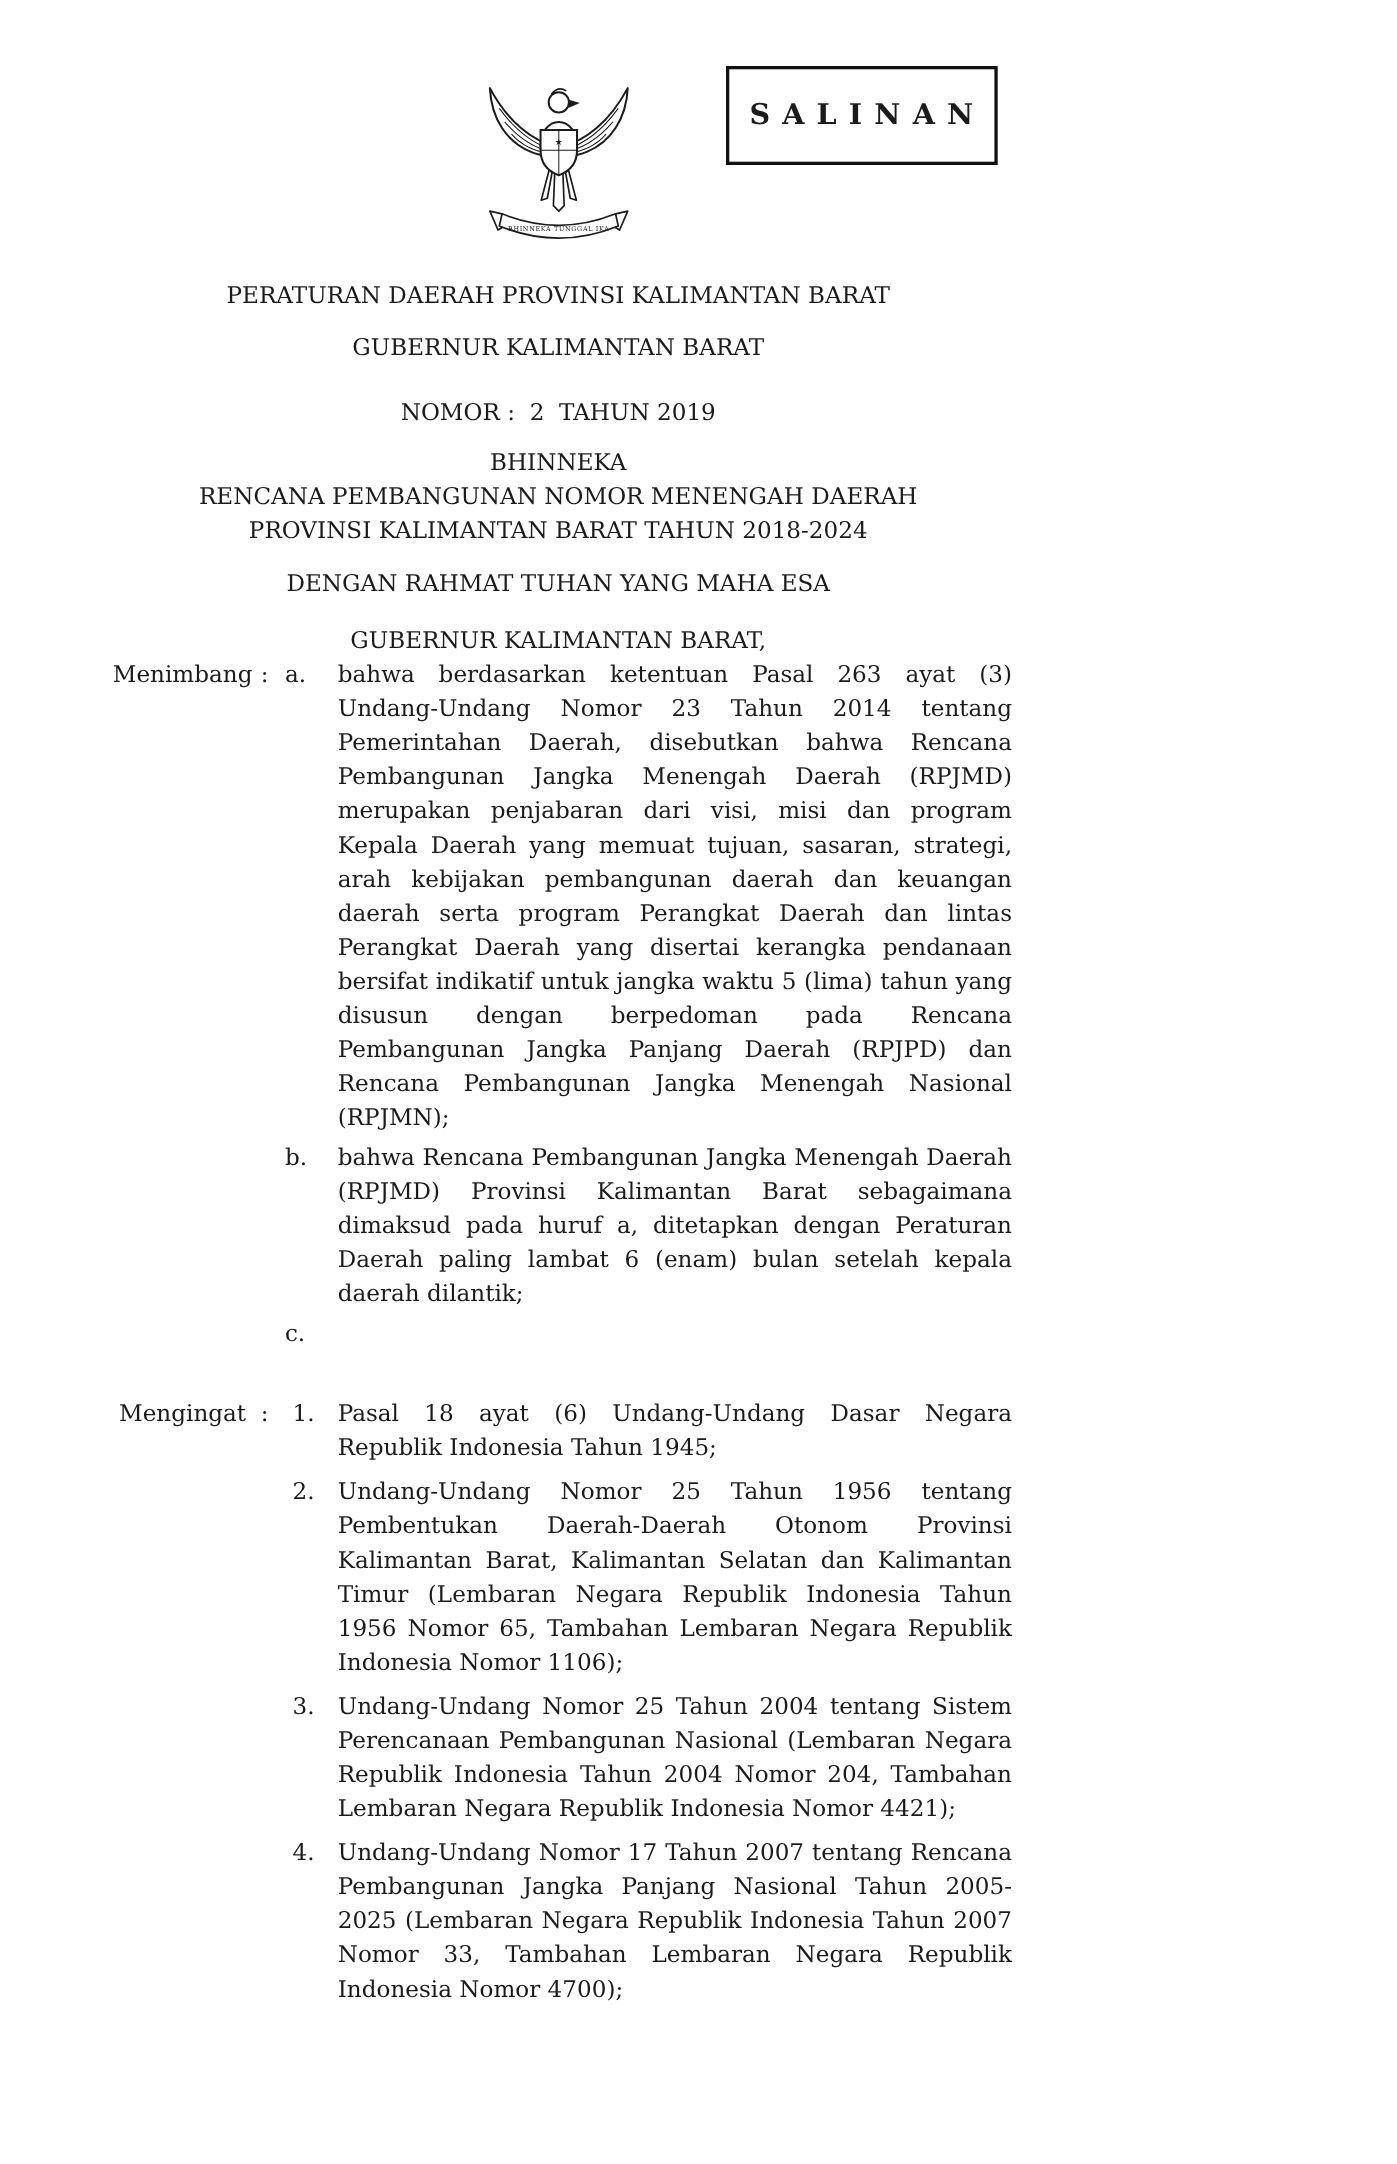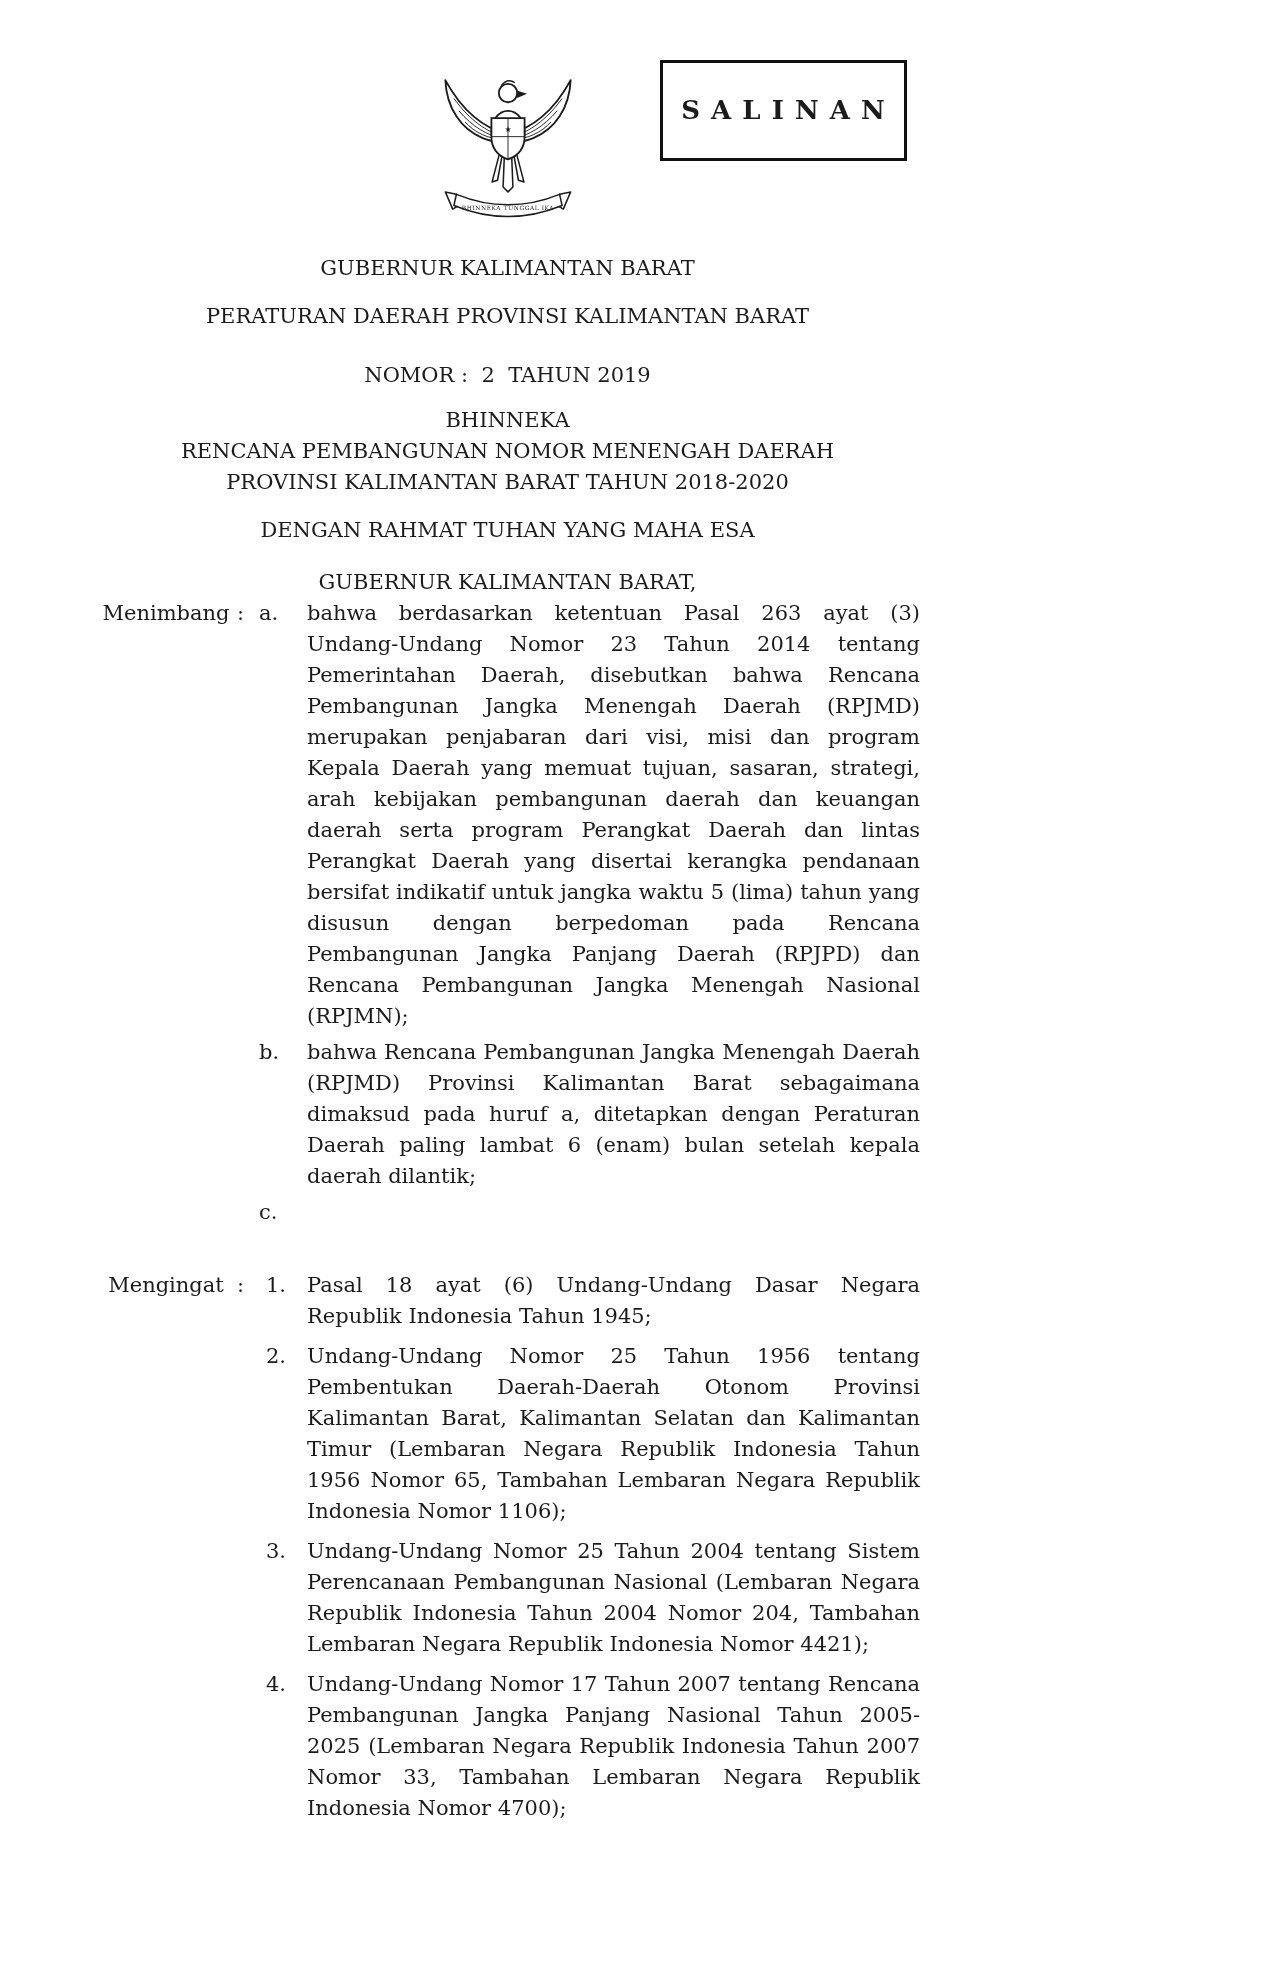--- a/index.html
+++ b/index.html
@@ -14,21 +14,21 @@
     font-family: "DejaVu Serif", "Liberation Serif", serif;
     color: #1b1b1b;
     font-size: 21px;
     line-height: 31px;
   }
   .salinan-box {
     position: absolute;
     top: 60px;
     left: 660px;
     width: 247px;
-    height: 101px;
+    height: 90px;
     border: 3px solid #111;
     display: flex;
     align-items: center;
     justify-content: center;
     font-weight: 700;
     font-size: 26px;
     letter-spacing: 1px;
     white-space: pre;
   }
   .emblem-wrap { text-align: center; margin-bottom: 14px; }
@@ -99,26 +99,26 @@
       <g fill="#ffffff" stroke="#1c1c1c" stroke-width="2.5" stroke-linejoin="round">
         <path d="M46 222 l-18 -4 12 28 10 -6 z"></path>
         <path d="M214 222 l18 -4 -12 28 -10 -6 z"></path>
         <path d="M46 222 Q 130 256 214 222 L 218 240 Q 130 276 42 240 Z"></path>
       </g>
       <text x="130" y="248" text-anchor="middle" font-size="9.5" letter-spacing="1" fill="#1c1c1c" font-family="DejaVu Serif, serif">BHINNEKA TUNGGAL IKA</text>
     </svg>
   </div>
 
   <div>
+    <div class="heading mb17">PERATURAN DAERAH PROVINSI KALIMANTAN BARAT</div>
     <div class="heading mb17">GUBERNUR KALIMANTAN BARAT</div>
-    <div class="heading mb17">PERATURAN DAERAH PROVINSI KALIMANTAN BARAT</div>
     <div class="heading mb14">NOMOR :  2  TAHUN 2019</div>
     <div class="heading">BHINNEKA</div>
     <div class="heading">RENCANA PEMBANGUNAN NOMOR MENENGAH DAERAH</div>
-    <div class="heading mb17">PROVINSI KALIMANTAN BARAT TAHUN 2018-2020</div>
+    <div class="heading mb17">PROVINSI KALIMANTAN BARAT TAHUN 2018-2024</div>
     <div class="heading mb9">DENGAN RAHMAT TUHAN YANG MAHA ESA</div>
     <div class="heading mb19">GUBERNUR KALIMANTAN BARAT,</div>
   </div>
 
   <section class="clause-section">
     <div class="clause-row">
       <div class="clause-label">Menimbang</div>
       <div class="clause-colon">:</div>
       <div class="clause-marker">a.</div>
       <div class="clause-text">bahwa berdasarkan ketentuan Pasal 263 ayat (3) Undang-Undang Nomor 23 Tahun 2014 tentang Pemerintahan Daerah, disebutkan bahwa Rencana Pembangunan Jangka Menengah Daerah (RPJMD) merupakan penjabaran dari visi, misi dan program Kepala Daerah yang memuat tujuan, sasaran, strategi, arah kebijakan pembangunan daerah dan keuangan daerah serta program Perangkat Daerah dan lintas Perangkat Daerah yang disertai kerangka pendanaan bersifat indikatif untuk jangka waktu 5 (lima) tahun yang disusun dengan berpedoman pada Rencana Pembangunan Jangka Panjang Daerah (RPJPD) dan Rencana Pembangunan Jangka Menengah Nasional (RPJMN);</div>

